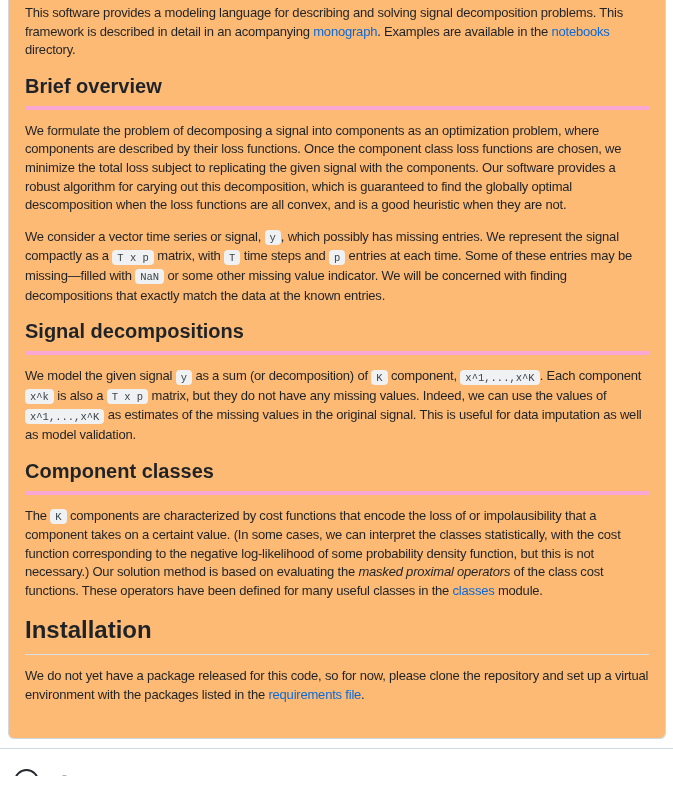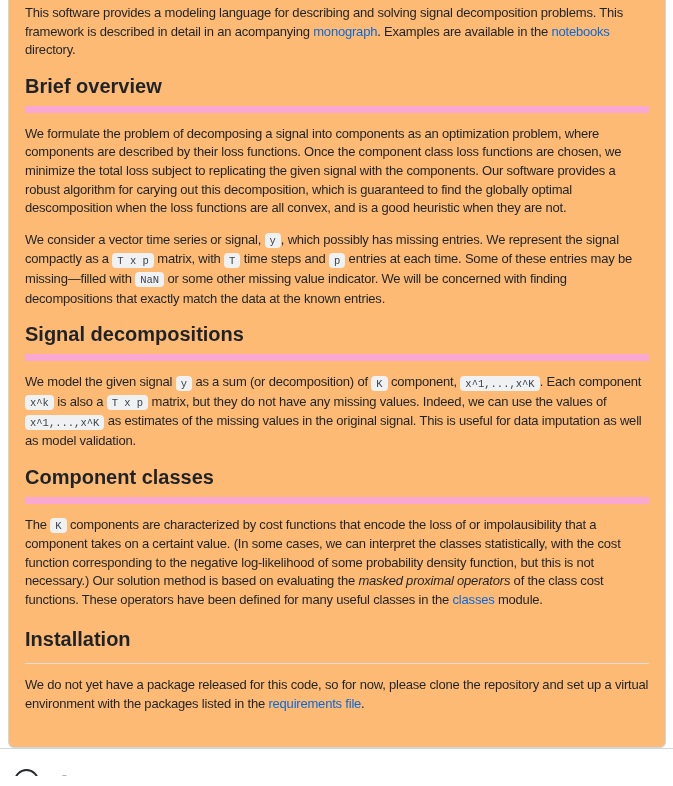--- a/index.html
+++ b/index.html
@@ -19,25 +19,25 @@
   }
   .markdown-body { font-size: 13px; line-height: 18.6px; letter-spacing: -0.2px; }
   .markdown-body p { margin: 0 0 13px 0; }
   .markdown-body h2 {
     font-size: 20px;
     font-weight: 600;
     line-height: 25px;
     letter-spacing: 0;
     margin: 14px 0 12px 0;
     padding-bottom: 7px;
-    border-bottom: 7px solid #f9a8d4;
+    border-bottom: 4px solid #f9a8d4;
     color: #1f2328;
   }
   .markdown-body h1 {
-    font-size: 20px;
+    font-size: 24px;
     font-weight: 600;
     line-height: 32px;
     letter-spacing: 0;
     margin: 14px 0 12px 0;
     padding-bottom: 8px;
     border-bottom: 1px solid #d8dee4;
     color: #1f2328;
   }
   .markdown-body a {
     color: #0969da;

